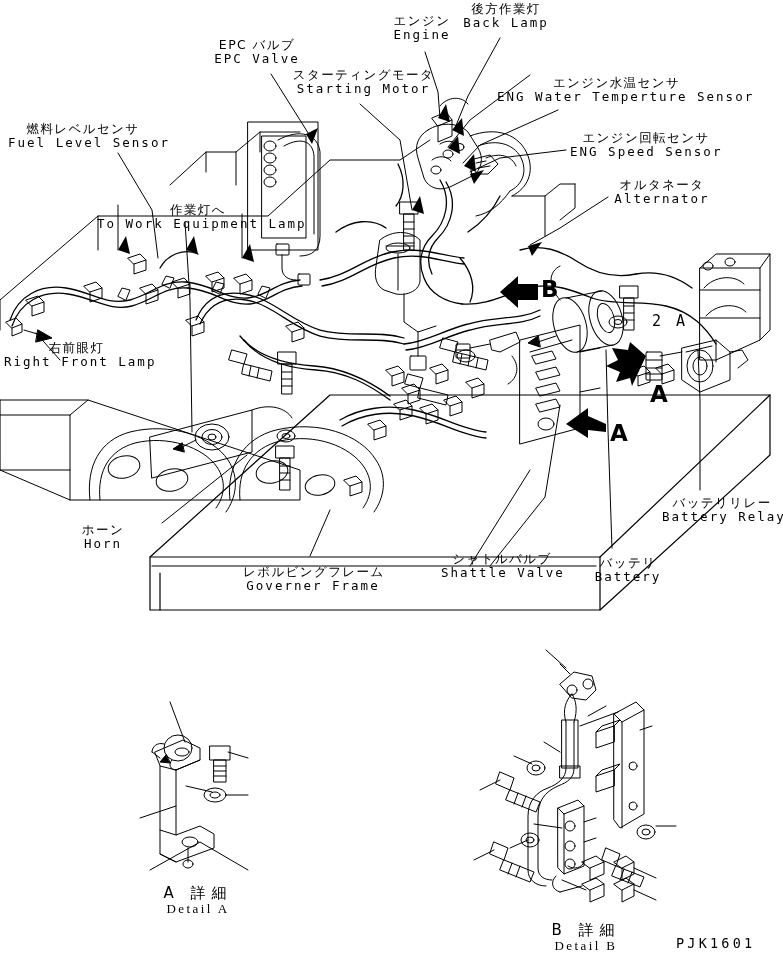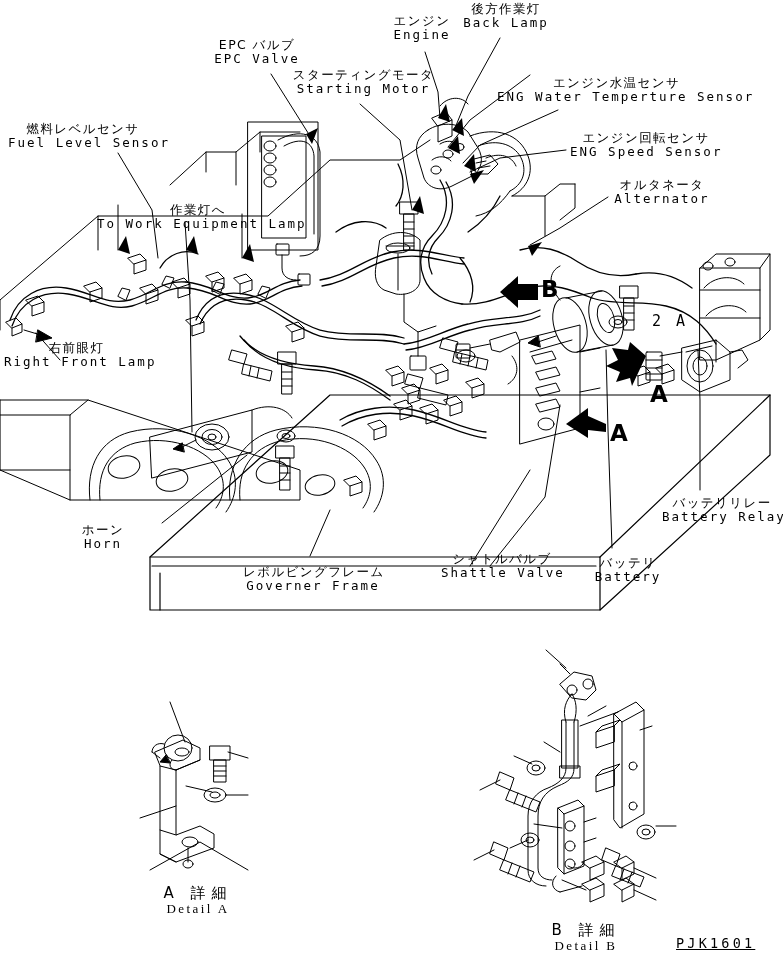--- a/index.html
+++ b/index.html
@@ -10,21 +10,21 @@
   .lbl{position:absolute;white-space:nowrap;line-height:1.12;}
   .jp{font-size:12.5px;letter-spacing:1.4px;font-family:"DejaVu Sans",sans-serif;}
   .en{font-size:12.5px;letter-spacing:2.0px;font-family:"DejaVu Sans Mono","Liberation Mono",monospace;}
   .ctr{text-align:center;}
   .lft{text-align:center;}
   .mark{position:absolute;font-size:23px;font-weight:bold;
         font-family:"DejaVu Sans",sans-serif;}
   .mark2a{position:absolute;font-size:15px;letter-spacing:3px;
         font-family:"DejaVu Sans Mono","Liberation Mono",monospace;}
   .code{position:absolute;font-size:13.5px;letter-spacing:3.2px;
-        font-family:"DejaVu Sans Mono","Liberation Mono",monospace;text-decoration:underline;}
+        font-family:"DejaVu Sans Mono","Liberation Mono",monospace;}
   .dtl-jp{font-size:15px;letter-spacing:6px;font-family:"DejaVu Sans",sans-serif;}
   .dtl-en{font-size:13px;letter-spacing:2.4px;font-family:Liberation Serif, serif;}
 </style>
 </head>
 <body>
 
 <div id="sheet">
 
   <svg width="783" height="965" viewBox="0 0 783 965" fill="none" stroke="#000" stroke-width="1" stroke-linecap="round" stroke-linejoin="round">
 

